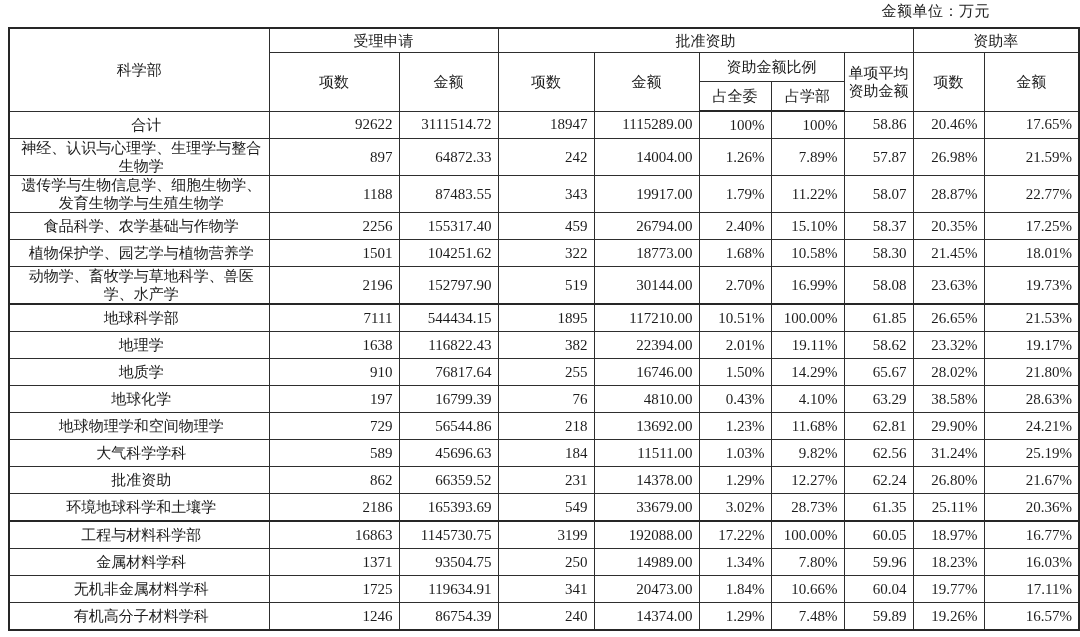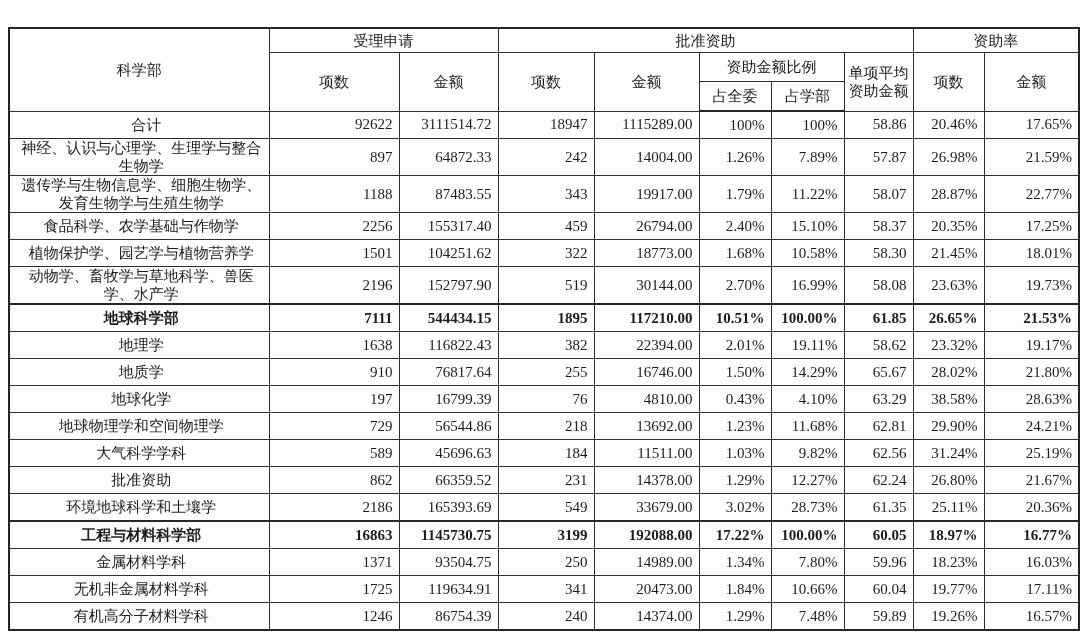--- a/index.html
+++ b/index.html
@@ -57,28 +57,29 @@
     text-align: center;
     padding-left: 4px;
     line-height: 18px;
   }
   .stats td.name.center { text-align: center; padding-left: 14px; margin-left: 28px; }
   .stats td.num {
     text-align: right;
     padding-right: 6px;
     white-space: nowrap;
   }
-  .stats tr.bold td { font-weight: bold; }
+  .stats tr.bold td { font-weight: normal; }
   .stats tr.section td { border-top: 2px solid #262626; }
 </style>
 </head>
 <body>
 
 <div class="page">
 
+  <div class="unit-label">金额单位：万元</div>
 
   <table class="stats">
     <colgroup>
       <col style="width:260px">
       <col style="width:130px">
       <col style="width:99px">
       <col style="width:96px">
       <col style="width:105px">
       <col style="width:72px">
       <col style="width:73px">

